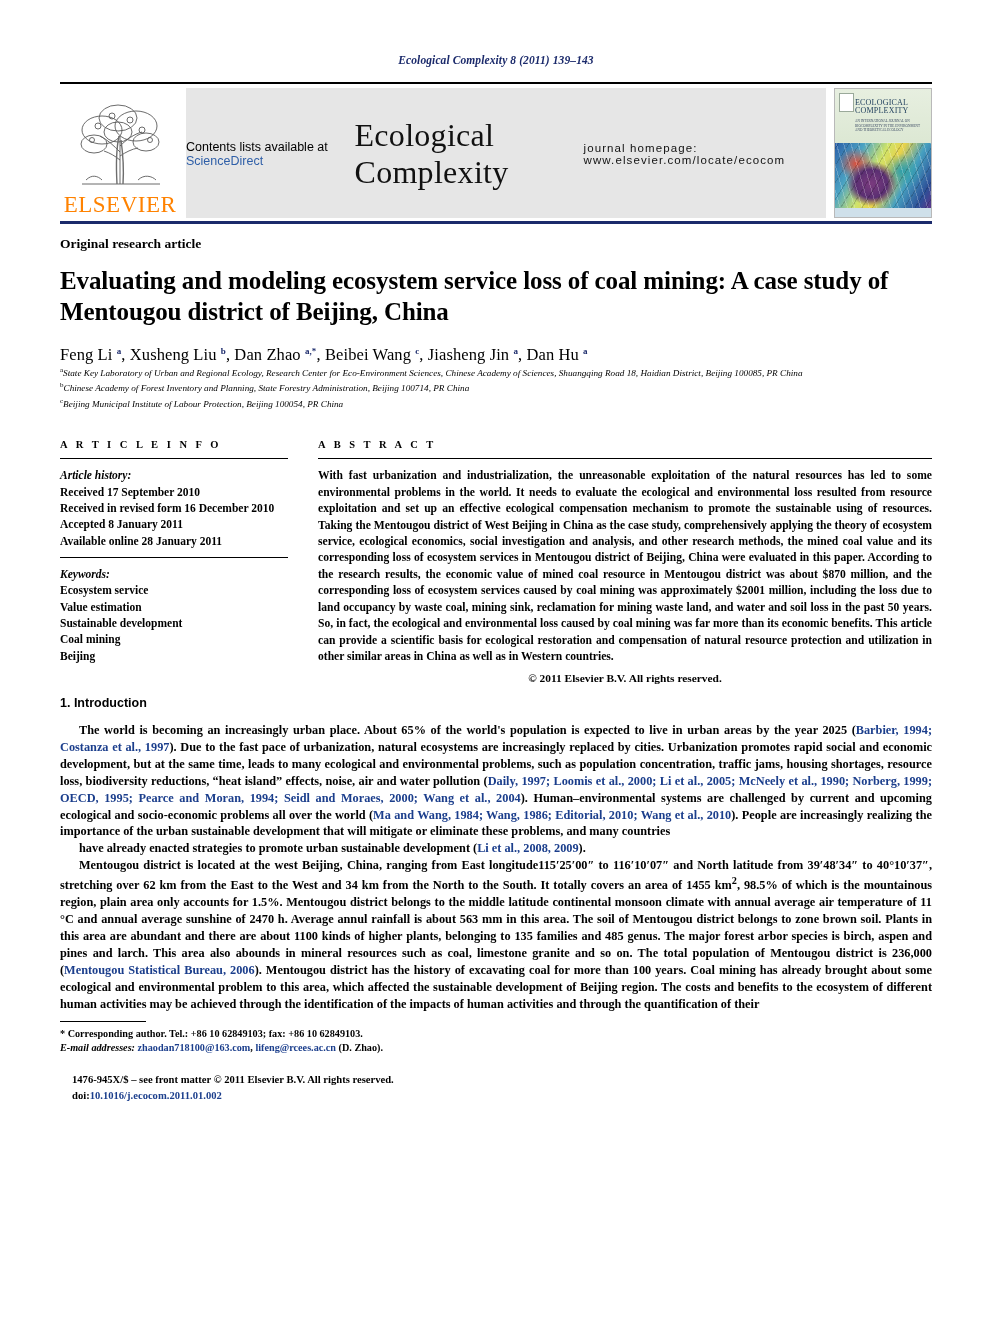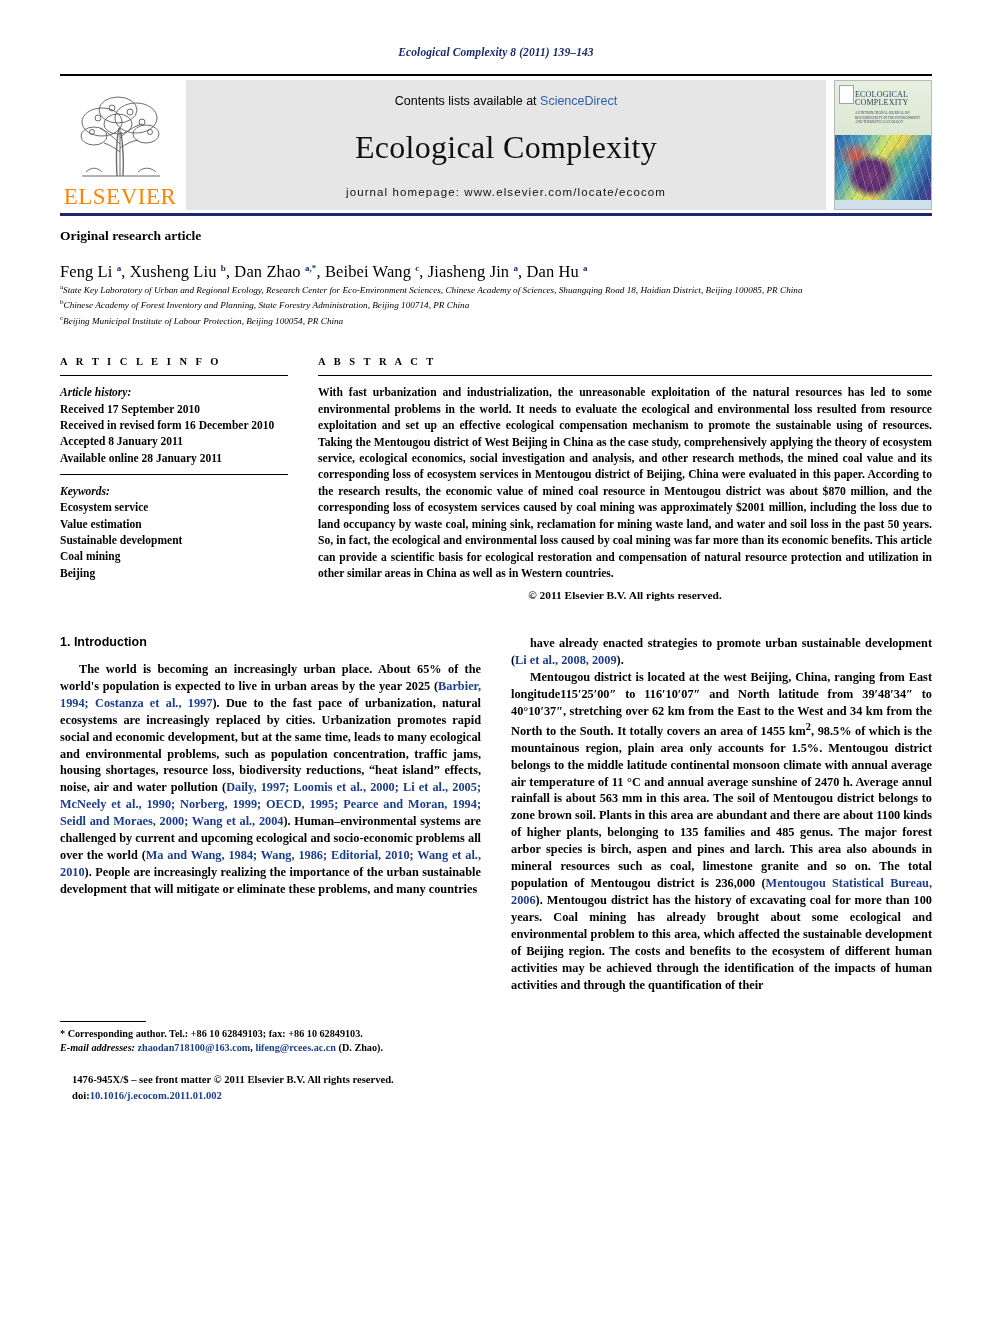--- a/index.html
+++ b/index.html
@@ -13,21 +13,21 @@
     font-family: "Liberation Serif", "DejaVu Serif", serif;
     color: #000000;
     position: relative;
     overflow: hidden;
   }
   .page {
     width: 992px;
     height: 1125px;
     position: relative;
     box-sizing: border-box;
-    padding: 0 60px;
+    padding: 8px 60px;
   }
 
   
   .running-head {
     text-align: center;
     font-size: 11.5px;
     font-weight: bold;
     font-style: italic;
     color: #1b2a6b;
     padding-top: 46px;
@@ -62,21 +62,21 @@
     color: #ff8200;
     line-height: 1;
     margin-top: 1px;
   }
   .masthead-center {
     flex: 1 1 auto;
     background: #e6e6e6;
     margin-left: 6px;
     margin-right: 8px;
     display: flex;
-    flex-direction: column;
+    flex-direction: row;
     align-items: center;
     justify-content: space-between;
     padding: 14px 0 12px 0;
   }
   .contents-line {
     font-family: "Liberation Sans", sans-serif;
     font-size: 12.5px;
     color: #000;
   }
   .contents-line .sd {
@@ -245,22 +245,23 @@
   .copyright {
     text-align: center;
     font-size: 11.4px;
     font-weight: bold;
     margin-top: 6px;
   }
 
   
   .body-cols {
     display: flex;
-    margin-top: 34px;
+    margin-top: 12px;
     column-gap: 30px;
+    flex-direction: column;
   }
   .bcol {
     flex: 1 1 0;
     min-width: 0;
   }
   .sec-head {
     font-family: "Liberation Sans", sans-serif;
     font-weight: bold;
     font-size: 12.5px;
     margin-bottom: 12px;
@@ -362,20 +363,21 @@
       <div class="cover-art"></div>
       <div class="cover-bottom-band"></div>
     </div>
 
   </div>
 
   <div class="masthead-rule-bottom"></div>
 
   <div class="art-type">Original research article</div>
 
+  <h1 class="art-title">Evaluating and modeling ecosystem service loss of coal mining: A case study of Mentougou district of Beijing, China</h1>
 
   <div class="authors">Feng Li <sup>a</sup>, Xusheng Liu <sup>b</sup>, Dan Zhao <sup>a,*</sup>, Beibei Wang <sup>c</sup>, Jiasheng Jin <sup>a</sup>, Dan Hu <sup>a</sup></div>
 
   <div class="affils">
     <div><sup>a</sup><span>State Key Laboratory of Urban and Regional Ecology, Research Center for Eco-Environment Sciences, Chinese Academy of Sciences, Shuangqing Road 18, Haidian District, Beijing 100085, PR China</span></div>
     <div><sup>b</sup><span>Chinese Academy of Forest Inventory and Planning, State Forestry Administration, Beijing 100714, PR China</span></div>
     <div><sup>c</sup><span>Beijing Municipal Institute of Labour Protection, Beijing 100054, PR China</span></div>
   </div>
 
   <div class="info-abstract">

